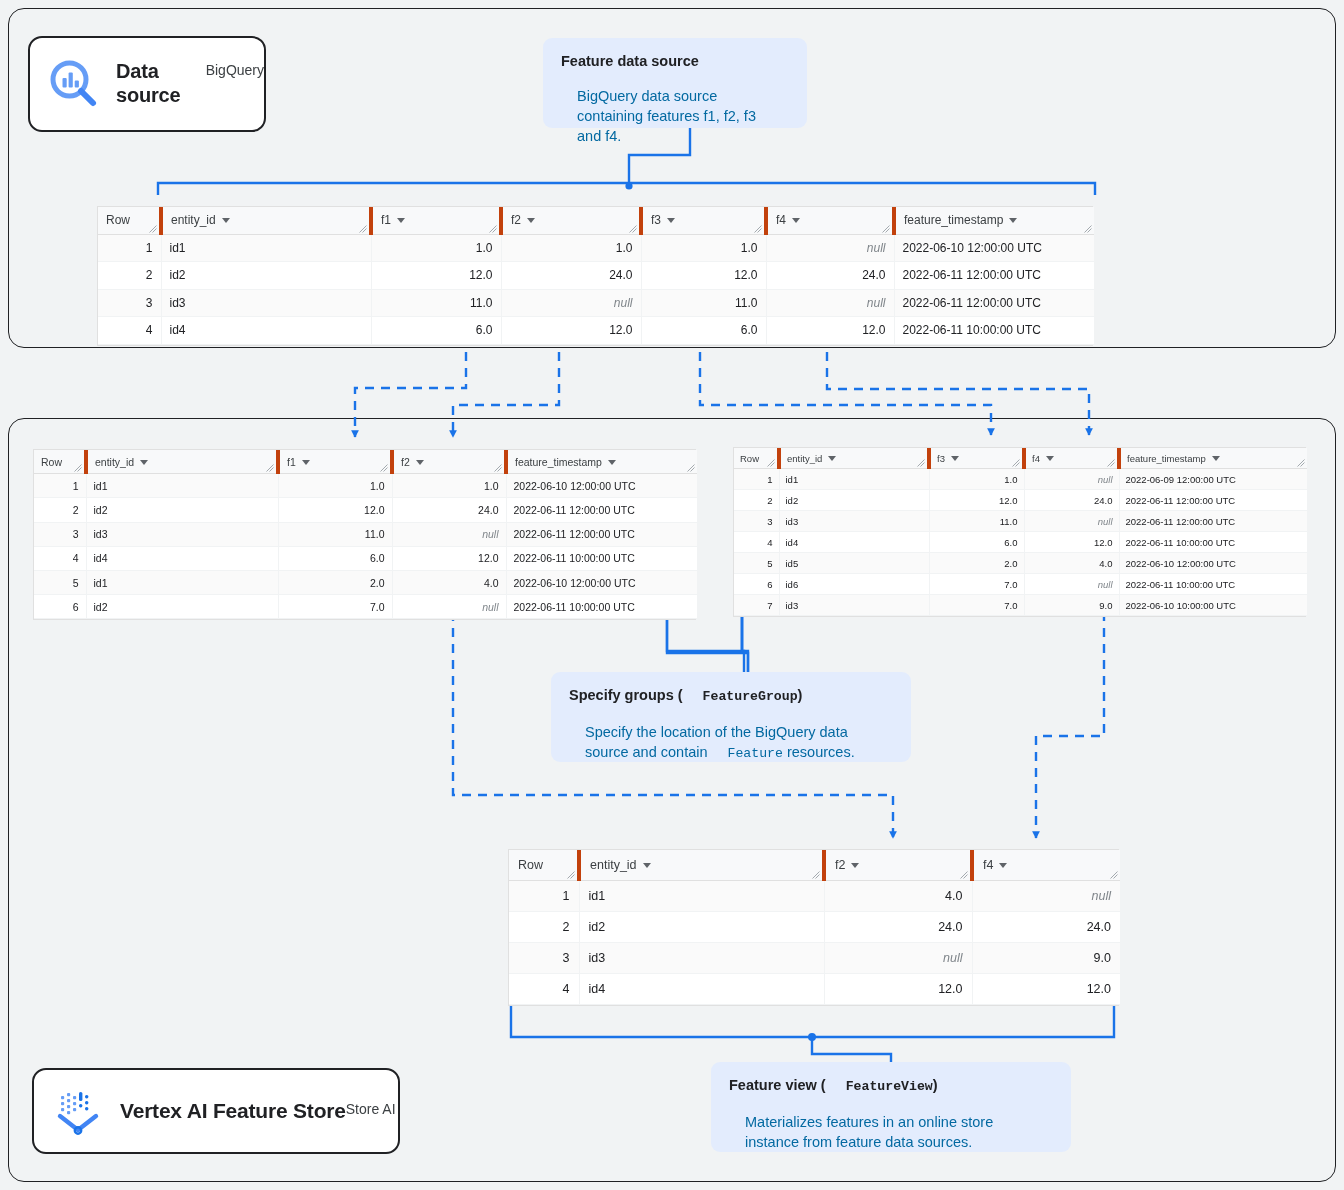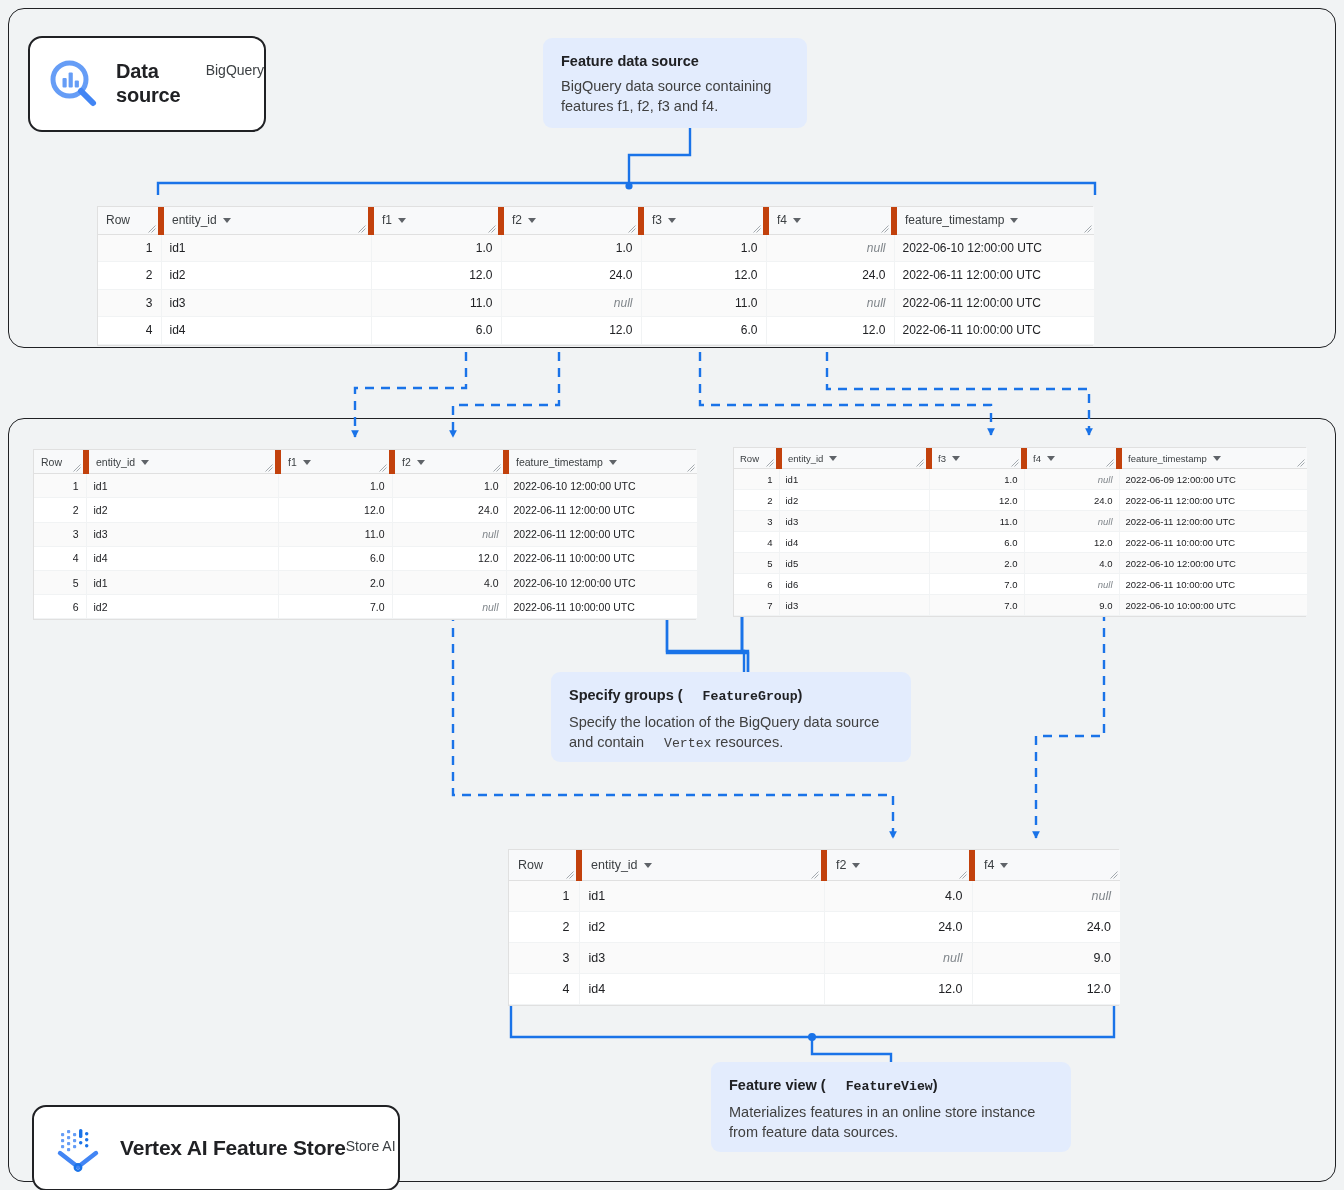--- a/index.html
+++ b/index.html
@@ -27,41 +27,41 @@
     position:absolute;
     background:#ffffff;
     border:2.2px solid #202124;
     border-radius:14px;
     box-sizing:border-box;
     display:flex;align-items:center;
     padding-left:18px;
     gap:16px;
   }
   #card-datasource{left:28px;top:36px;width:238px;height:96px;}
-  #card-featurestore{left:32px;top:1068px;width:368px;height:86px;margin-top:37px;}
+  #card-featurestore{left:32px;top:1068px;width:368px;height:86px;}
   .card-text{display:flex;flex-direction:row;justify-content:center;}
   .card-title{font-size:20px;font-weight:bold;color:#202124;line-height:1.18;letter-spacing:-0.2px;}
   #card-featurestore .card-title{font-size:21px;}
   .card-sub{font-size:14px;color:#3c4043;line-height:1.3;margin-top:1px;}
   .card-icon{width:52px;height:52px;flex:0 0 52px;display:block;}
 
   
   .callout{
     position:absolute;
     background:#e3ecfd;
     border-radius:9px;
     box-sizing:border-box;
     padding:14px 18px 15px 18px;
   }
   .callout .c-title{
     font-size:14.5px;font-weight:bold;color:#202124;
     margin:0 0 6px 0;line-height:1.25;
   }
   .callout .c-body{
-    font-size:14.5px;color:#404040;line-height:1.38;margin:0;
+    font-size:14.5px;color:#0369a1;line-height:1.38;margin:16px;
   }
   .mono{font-family:"Liberation Mono", monospace;font-size:13.2px;padding-left:20px;}
   #callout-featuredatasource{left:543px;top:38px;width:264px;height:90px;}
   #callout-featuregroups{left:551px;top:672px;width:360px;height:90px;}
   #callout-featureview{left:711px;top:1062px;width:360px;height:90px;}
 
   
   .bqtable{
     position:absolute;
     background:#ffffff;
@@ -71,21 +71,21 @@
     font-size:12px;
     color:#202124;
   }
   .bqtable table{border-collapse:collapse;width:100%;table-layout:fixed;}
   .bqtable th{
     background:#f8f9fa;
     font-weight:normal;
     font-size:12px;
     color:#3c4043;
     text-align:left;
-    border-right:6px solid #c2410c;
+    border-right:4px solid #c2410c;
     border-bottom:1px solid #e0e0e0;
     padding:0 8px;
     position:relative;
     height:26px;
     white-space:nowrap;
     overflow:hidden;
   }
   .bqtable th:last-child{border-right:none;}
   .bqtable th .caret{
     display:inline-block;margin-left:6px;
@@ -233,21 +233,21 @@
     </div>
   </div>
 
   <div class="callout" id="callout-featuredatasource">
     <div class="c-title">Feature data source</div>
     <div class="c-body">BigQuery data source containing features f1, f2, f3 and f4.</div>
   </div>
 
   <div class="callout" id="callout-featuregroups">
     <div class="c-title"><span>Specify groups (</span><span class="mono">FeatureGroup</span><span>)</span></div>
-    <div class="c-body"><span>Specify the location of the BigQuery data source and contain</span><span class="mono">Vertex</span><span> resources.</span></div>
+    <div class="c-body"><span>Specify the location of the BigQuery data source and contain</span><span class="mono">Feature</span><span> resources.</span></div>
   </div>
 
   <div class="callout" id="callout-featureview">
     <div class="c-title"><span>Feature view (</span><span class="mono">FeatureView</span><span>)</span></div>
     <div class="c-body">Materializes features in an online store instance from feature data sources.</div>
   </div>
 
   <div class="bqtable" id="table-source">
       <table>
         <colgroup>

